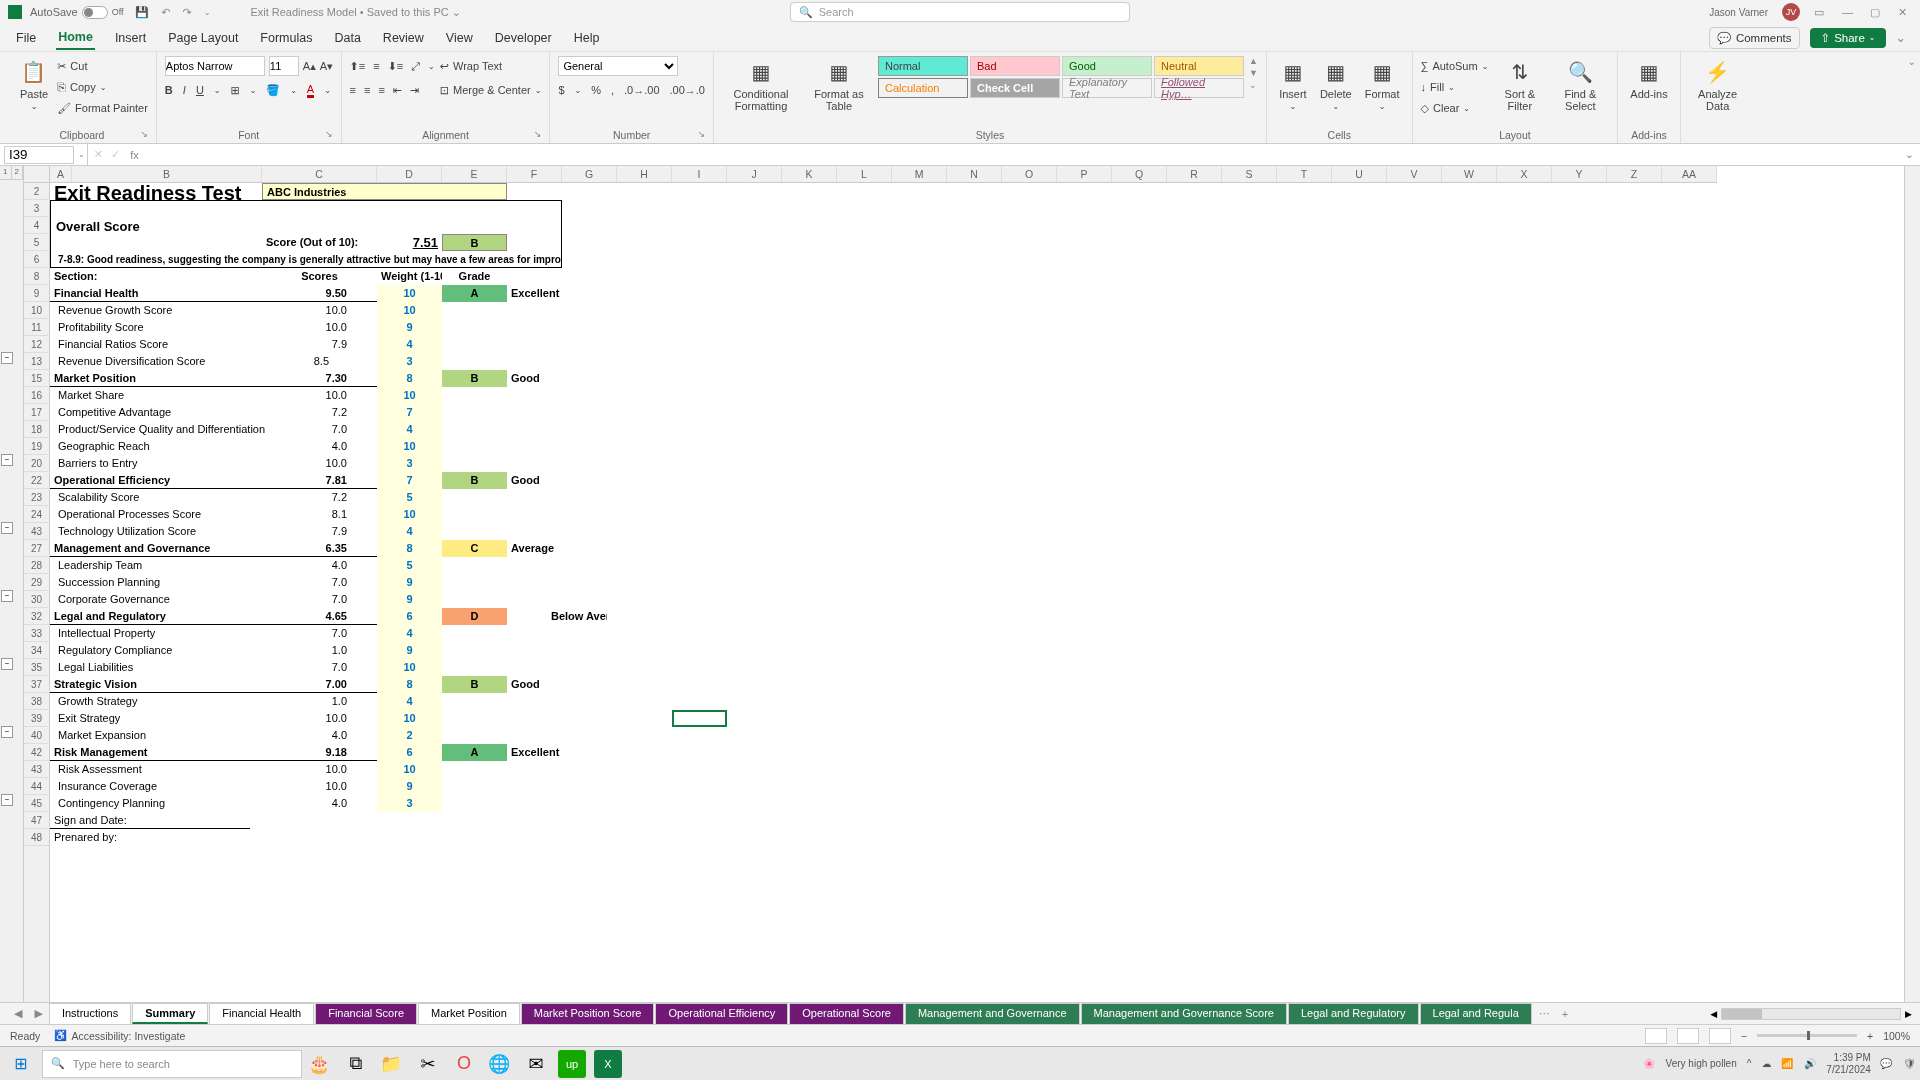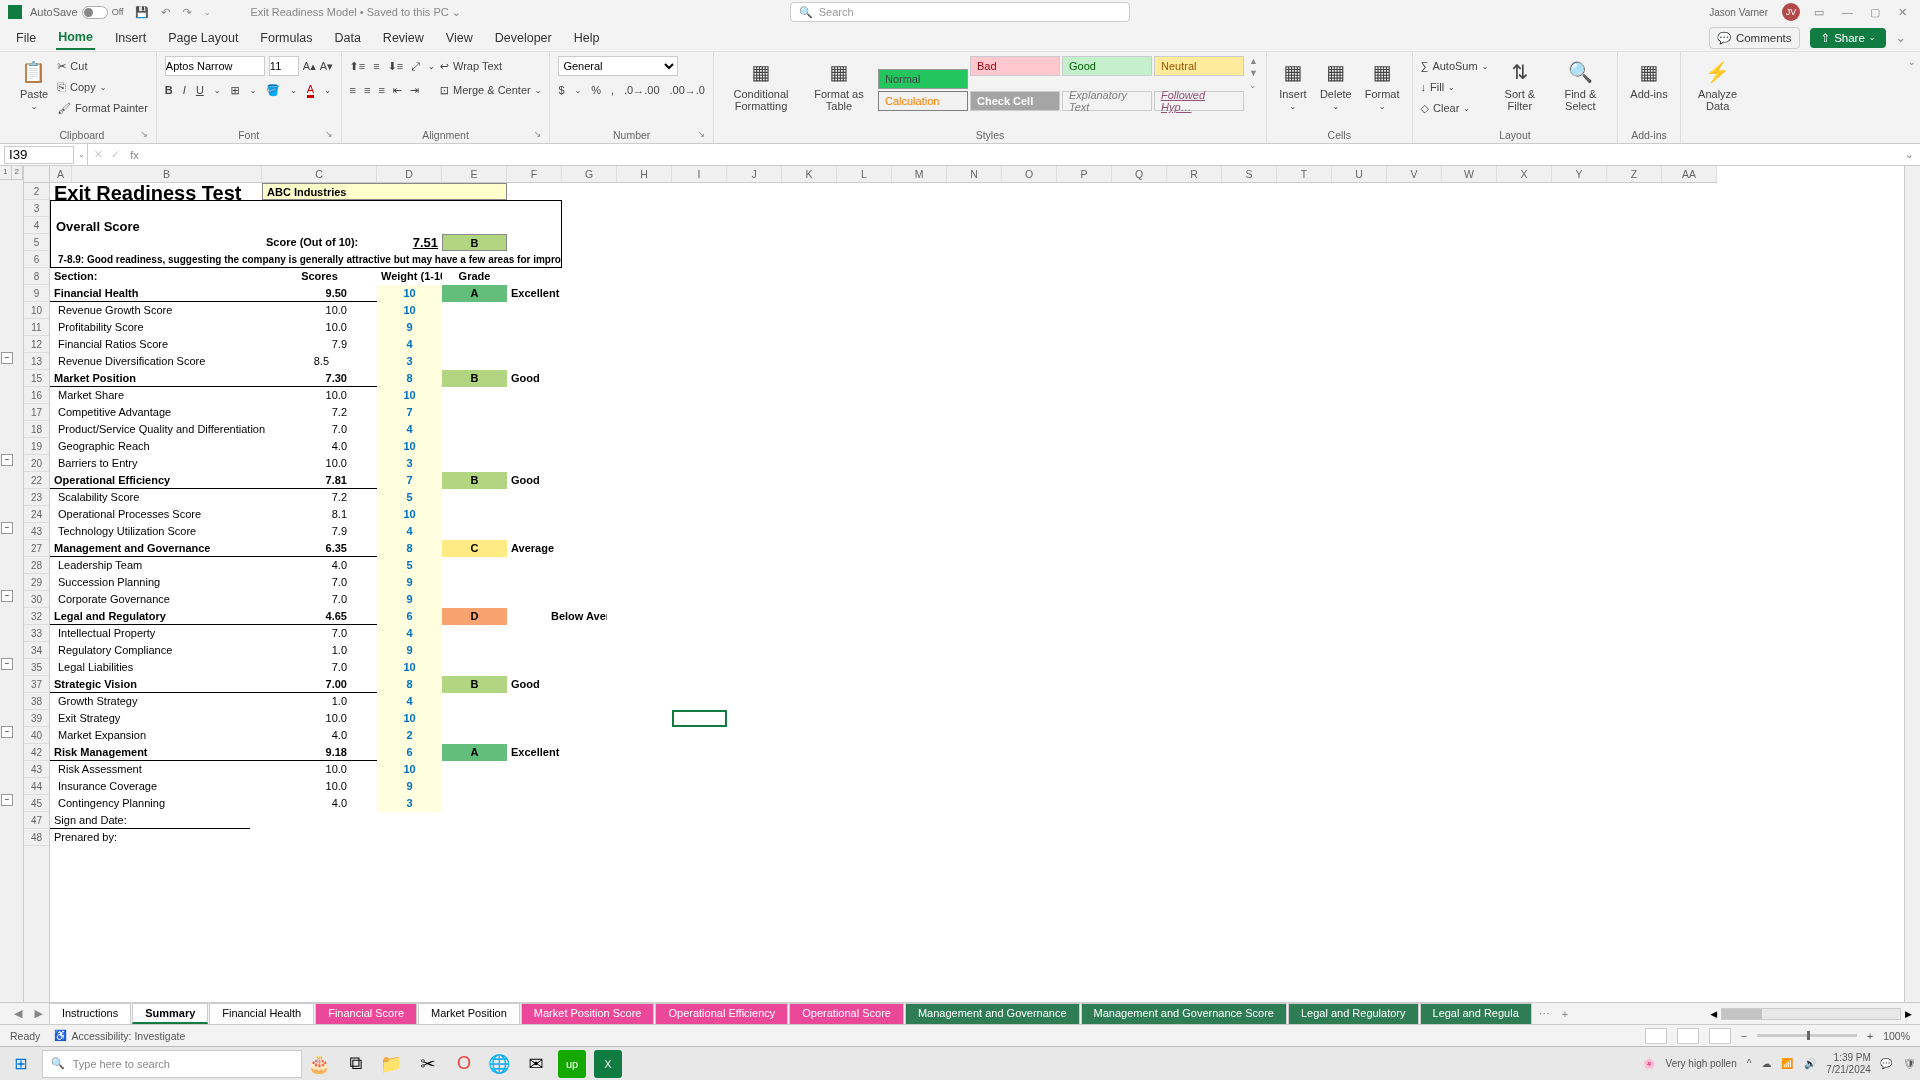--- a/index.html
+++ b/index.html
@@ -32,21 +32,21 @@
 .ribbon .group { border-right: 1px solid #ddd; padding: 4px 8px 2px 8px; display:flex; flex-direction:column; justify-content:space-between; }
 .ribbon .group .body { display:flex; gap:5px; align-items:flex-start; flex-grow:1;}
 .ribbon .group .label { text-align:center; font-size:10.5px; color:#666; padding-top:2px; position:relative;}
 .ribbon .group .label .dlg { position:absolute; right:0; bottom:2px; font-size:9px; color:#888;}
 .ribbon .bigbtn { display:flex; flex-direction:column; align-items:center; gap:2px; padding:2px 4px; }
 .ribbon .bigbtn .ico { width:28px; height:28px; display:flex; align-items:center; justify-content:center; font-size:20px;}
 .ribbon .smallrow { display:flex; align-items:center; gap:4px; height:20px; font-size:11px;}
 .ribbon .col { display:flex; flex-direction:column; gap:1px;}
 .ribbon select, .ribbon input { font-size:11px; height:20px; border:1px solid #ccc; background:#fff;}
 .style-pill { width:90px; height:20px; border:1px solid #ccc; display:flex; align-items:center; padding:0 6px; font-size:11px; font-style:italic; }
-.style-normal { background:#22c55e; font-style:normal; border:1px solid #999;margin-top:13px;}
+.style-normal { background:#5eead4; font-style:normal; border:1px solid #999;}
 .style-bad { background:#ffc7ce; color:#9c0006; font-style:normal;}
 .style-good { background:#c6efce; color:#006100; font-style:normal;}
 .style-neutral { background:#ffeb9c; color:#9c5700; font-style:normal;}
 .style-calc { background:#f2f2f2; color:#fa7d00; font-style:normal; border:1px solid #7f7f7f;}
 .style-check { background:#a5a5a5; color:#fff; font-style:normal; font-weight:bold;}
 .style-expl { color:#7f7f7f; }
 .style-link { color:#954f72; text-decoration:underline;}
 
 
 .fbar { height: 22px; background:#fff; border-bottom:1px solid #ccc; display:flex; align-items:center; font-size:11px;}
@@ -65,21 +65,21 @@
 .colheads { height:17px; background:#f0f0f0; border-bottom:1px solid #ccc; display:flex;}
 .colheads .ch { border-right:1px solid #ddd; font-size:10.5px; color:#666; text-align:center; line-height:17px;}
 .cells { position:relative; }
 .cell { position:absolute; font-size:11px; padding:1px 4px; height:17px; line-height:15px; overflow:hidden; white-space:nowrap;}
 
 
 .sheettabs { height:22px; background:#f3f3f3; border-top:1px solid #ccc; display:flex; align-items:center; font-size:11px; padding:0 8px; gap:0;}
 .sheettabs .nav { color:#888; padding:0 6px;}
 .sheettabs .st { padding:3px 12px; background:#fff; border:1px solid #ccc; border-bottom:none; margin-right:1px; cursor:pointer; border-radius:0;}
 .sheettabs .st.active { border-bottom:2px solid #107c41; font-weight:600;}
-.sheettabs .st.green { background:#ec4899; color:#fff;}
+.sheettabs .st.green { background:#701a75; color:#fff;}
 .sheettabs .st.dgreen { background:#2e7d54; color:#fff;}
 .sheettabs .scroller { margin-left:auto; display:flex; align-items:center; gap:4px;}
 .sheettabs .hbar { width:180px; height:12px; background:#e8e8e8; border:1px solid #ccc; position:relative;}
 .sheettabs .hbar .thumb { position:absolute; left:0; width:40px; height:100%; background:#c4c4c4;}
 
 
 .statusbar { height:22px; background:#f3f3f3; border-top:1px solid #ccc; display:flex; align-items:center; font-size:10.5px; color:#555; padding:0 10px;}
 .statusbar .right { margin-left:auto; display:flex; align-items:center; gap:10px;}
 .statusbar .viewbtn { width:22px; height:16px; border:1px solid #ccc; background:#fff;}
 .statusbar .zoom-slider { width:100px; height:3px; background:#ccc; position:relative;}

